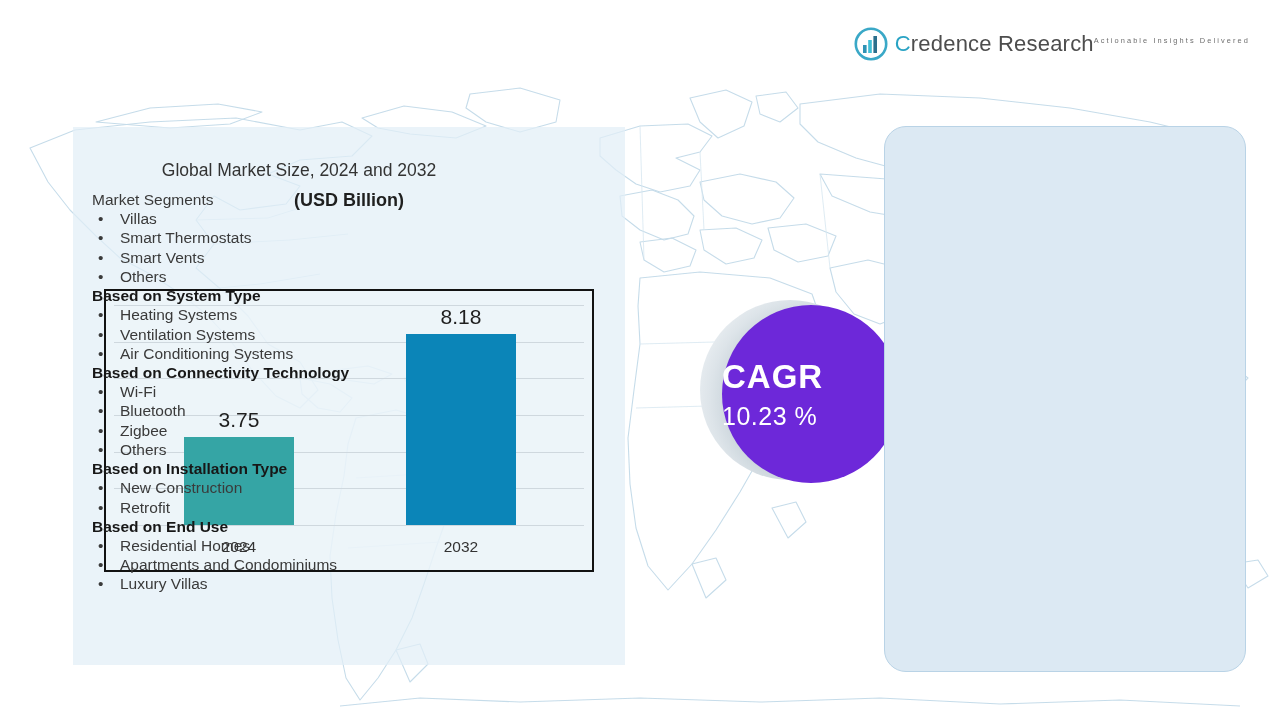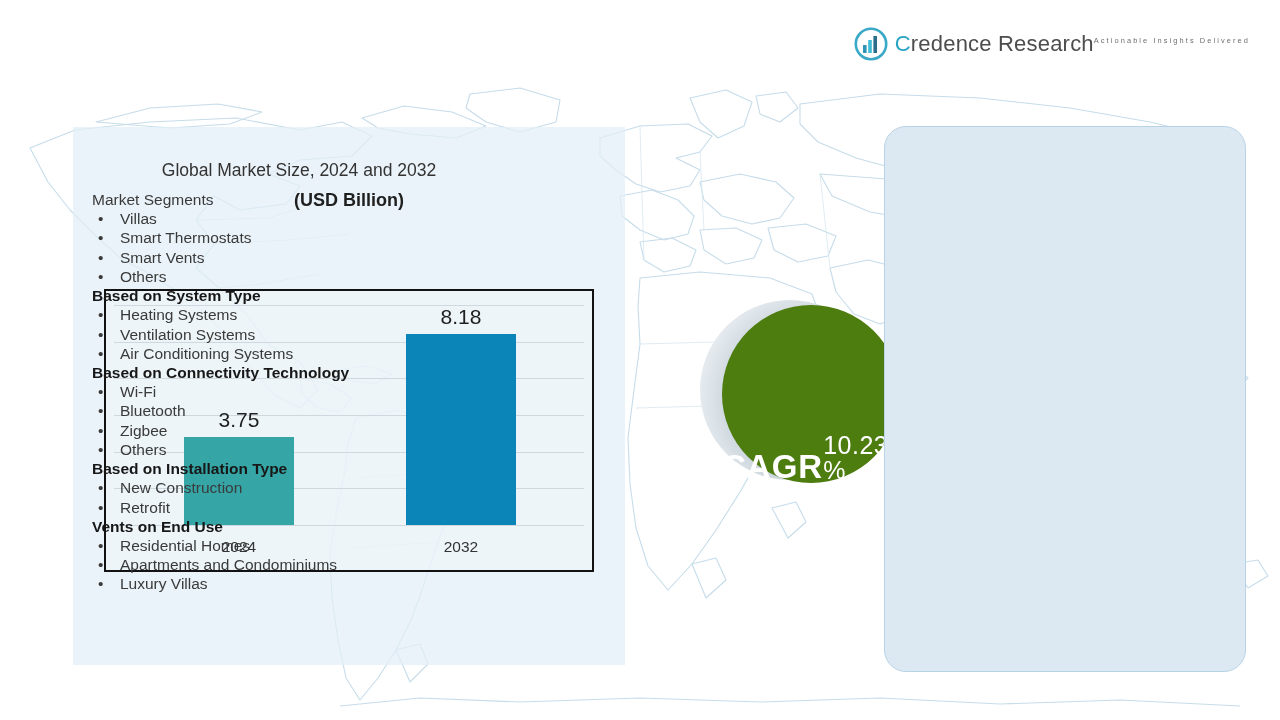--- a/index.html
+++ b/index.html
@@ -65,22 +65,22 @@
 
   
   #cagr-wrap{position:absolute;left:700px;top:300px;width:200px;height:185px;}
   #cagr-shadow{
     position:absolute;left:0;top:0;width:180px;height:180px;border-radius:50%;
     background:radial-gradient(circle at 62% 55%, #8e9fa8 0%, #b9c6ce 42%, #dde4e9 68%, #eef2f5 85%, #f7f9fa 100%);
     filter:blur(.4px);
   }
   #cagr-circle{
     position:absolute;left:22px;top:5px;width:178px;height:178px;border-radius:50%;
-    background:#4d7c0f;color:#ffffff;
-    display:flex;flex-direction:row;align-items:flex-end;justify-content:center;
+    background:#6d28d9;color:#ffffff;
+    display:flex;flex-direction:column;align-items:flex-start;justify-content:center;
   }
   #cagr-label{font-size:33px;font-weight:bold;letter-spacing:1px;line-height:1;}
   #cagr-value{font-size:25px;line-height:1;margin-top:11px;letter-spacing:.5px;}
 
   
   #segments-panel{
     position:absolute;left:884px;top:126px;width:362px;height:546px;
     background:#dce9f3;border:1px solid #b9d3e6;border-radius:22px;
     box-sizing:border-box;
   }
@@ -271,21 +271,21 @@
       </div>
       <div class="seg-group-head">Based on Installation  Type</div>
       <div class="seg-item">
         <span class="seg-bullet">•</span>
         <span>New Construction</span>
       </div>
       <div class="seg-item">
         <span class="seg-bullet">•</span>
         <span>Retrofit</span>
       </div>
-      <div class="seg-group-head">Vents on End Use</div>
+      <div class="seg-group-head">Based on End Use</div>
       <div class="seg-item">
         <span class="seg-bullet">•</span>
         <span>Residential Homes</span>
       </div>
       <div class="seg-item">
         <span class="seg-bullet">•</span>
         <span>Apartments and Condominiums</span>
       </div>
       <div class="seg-item">
         <span class="seg-bullet">•</span>

